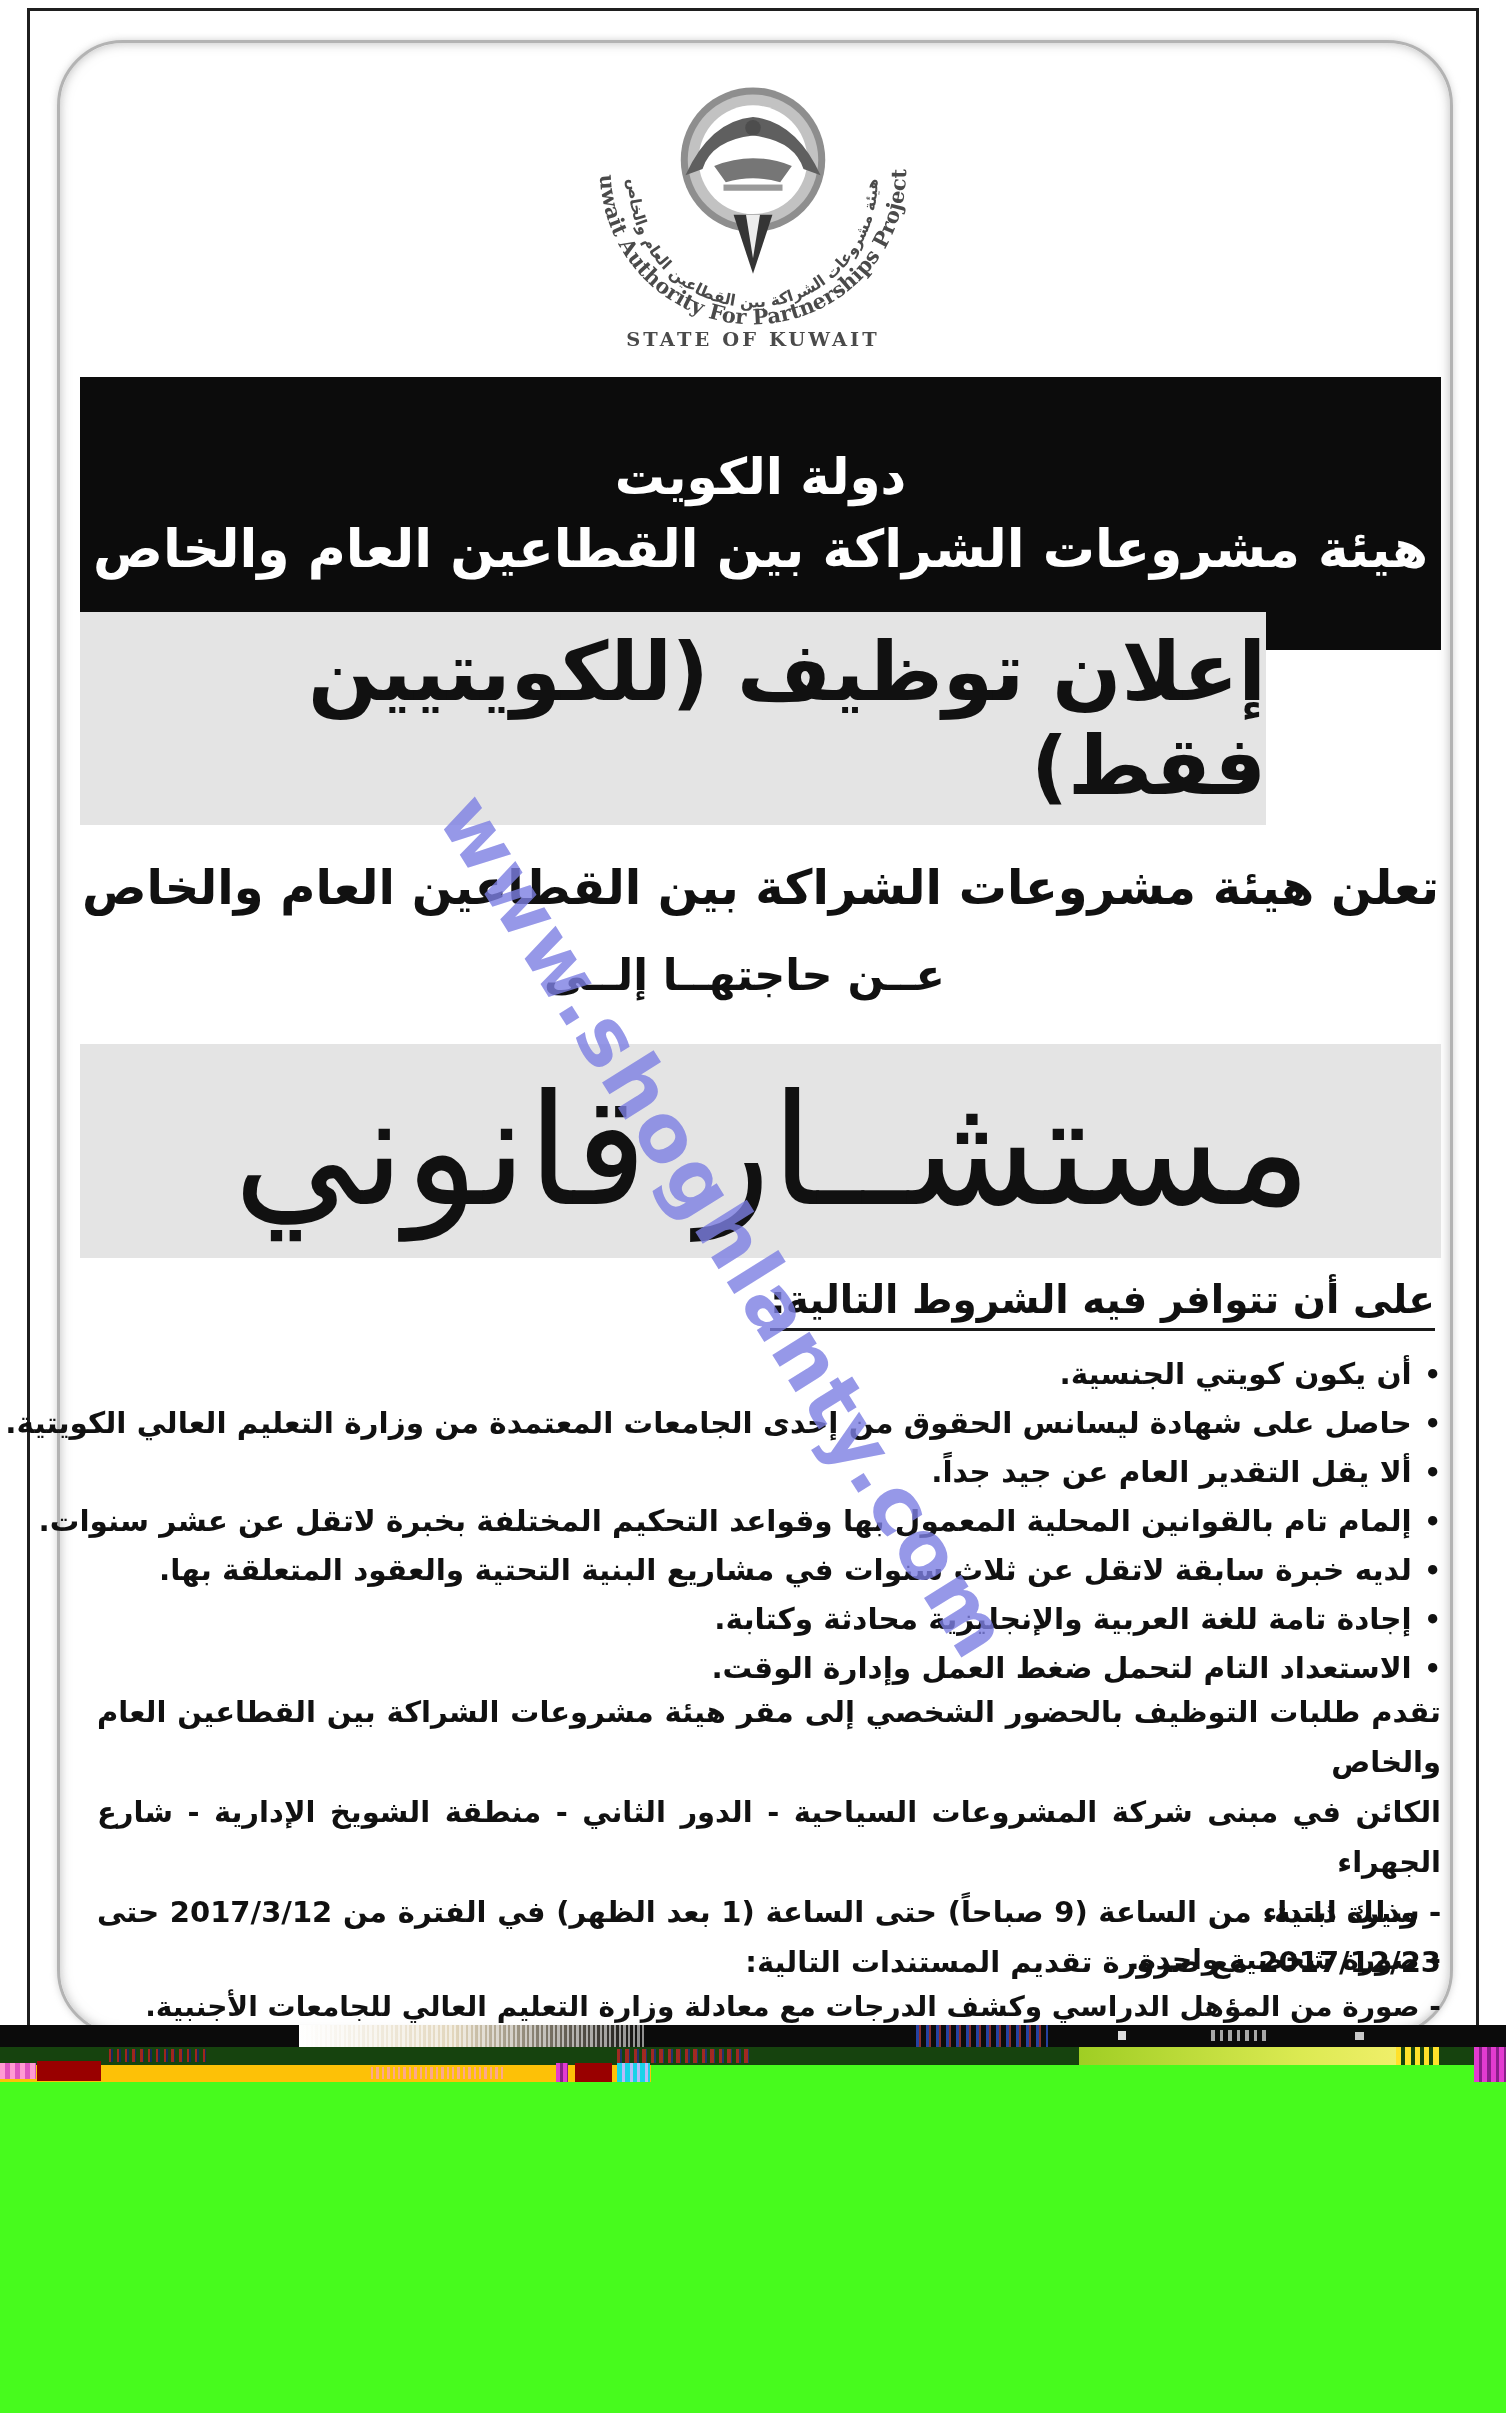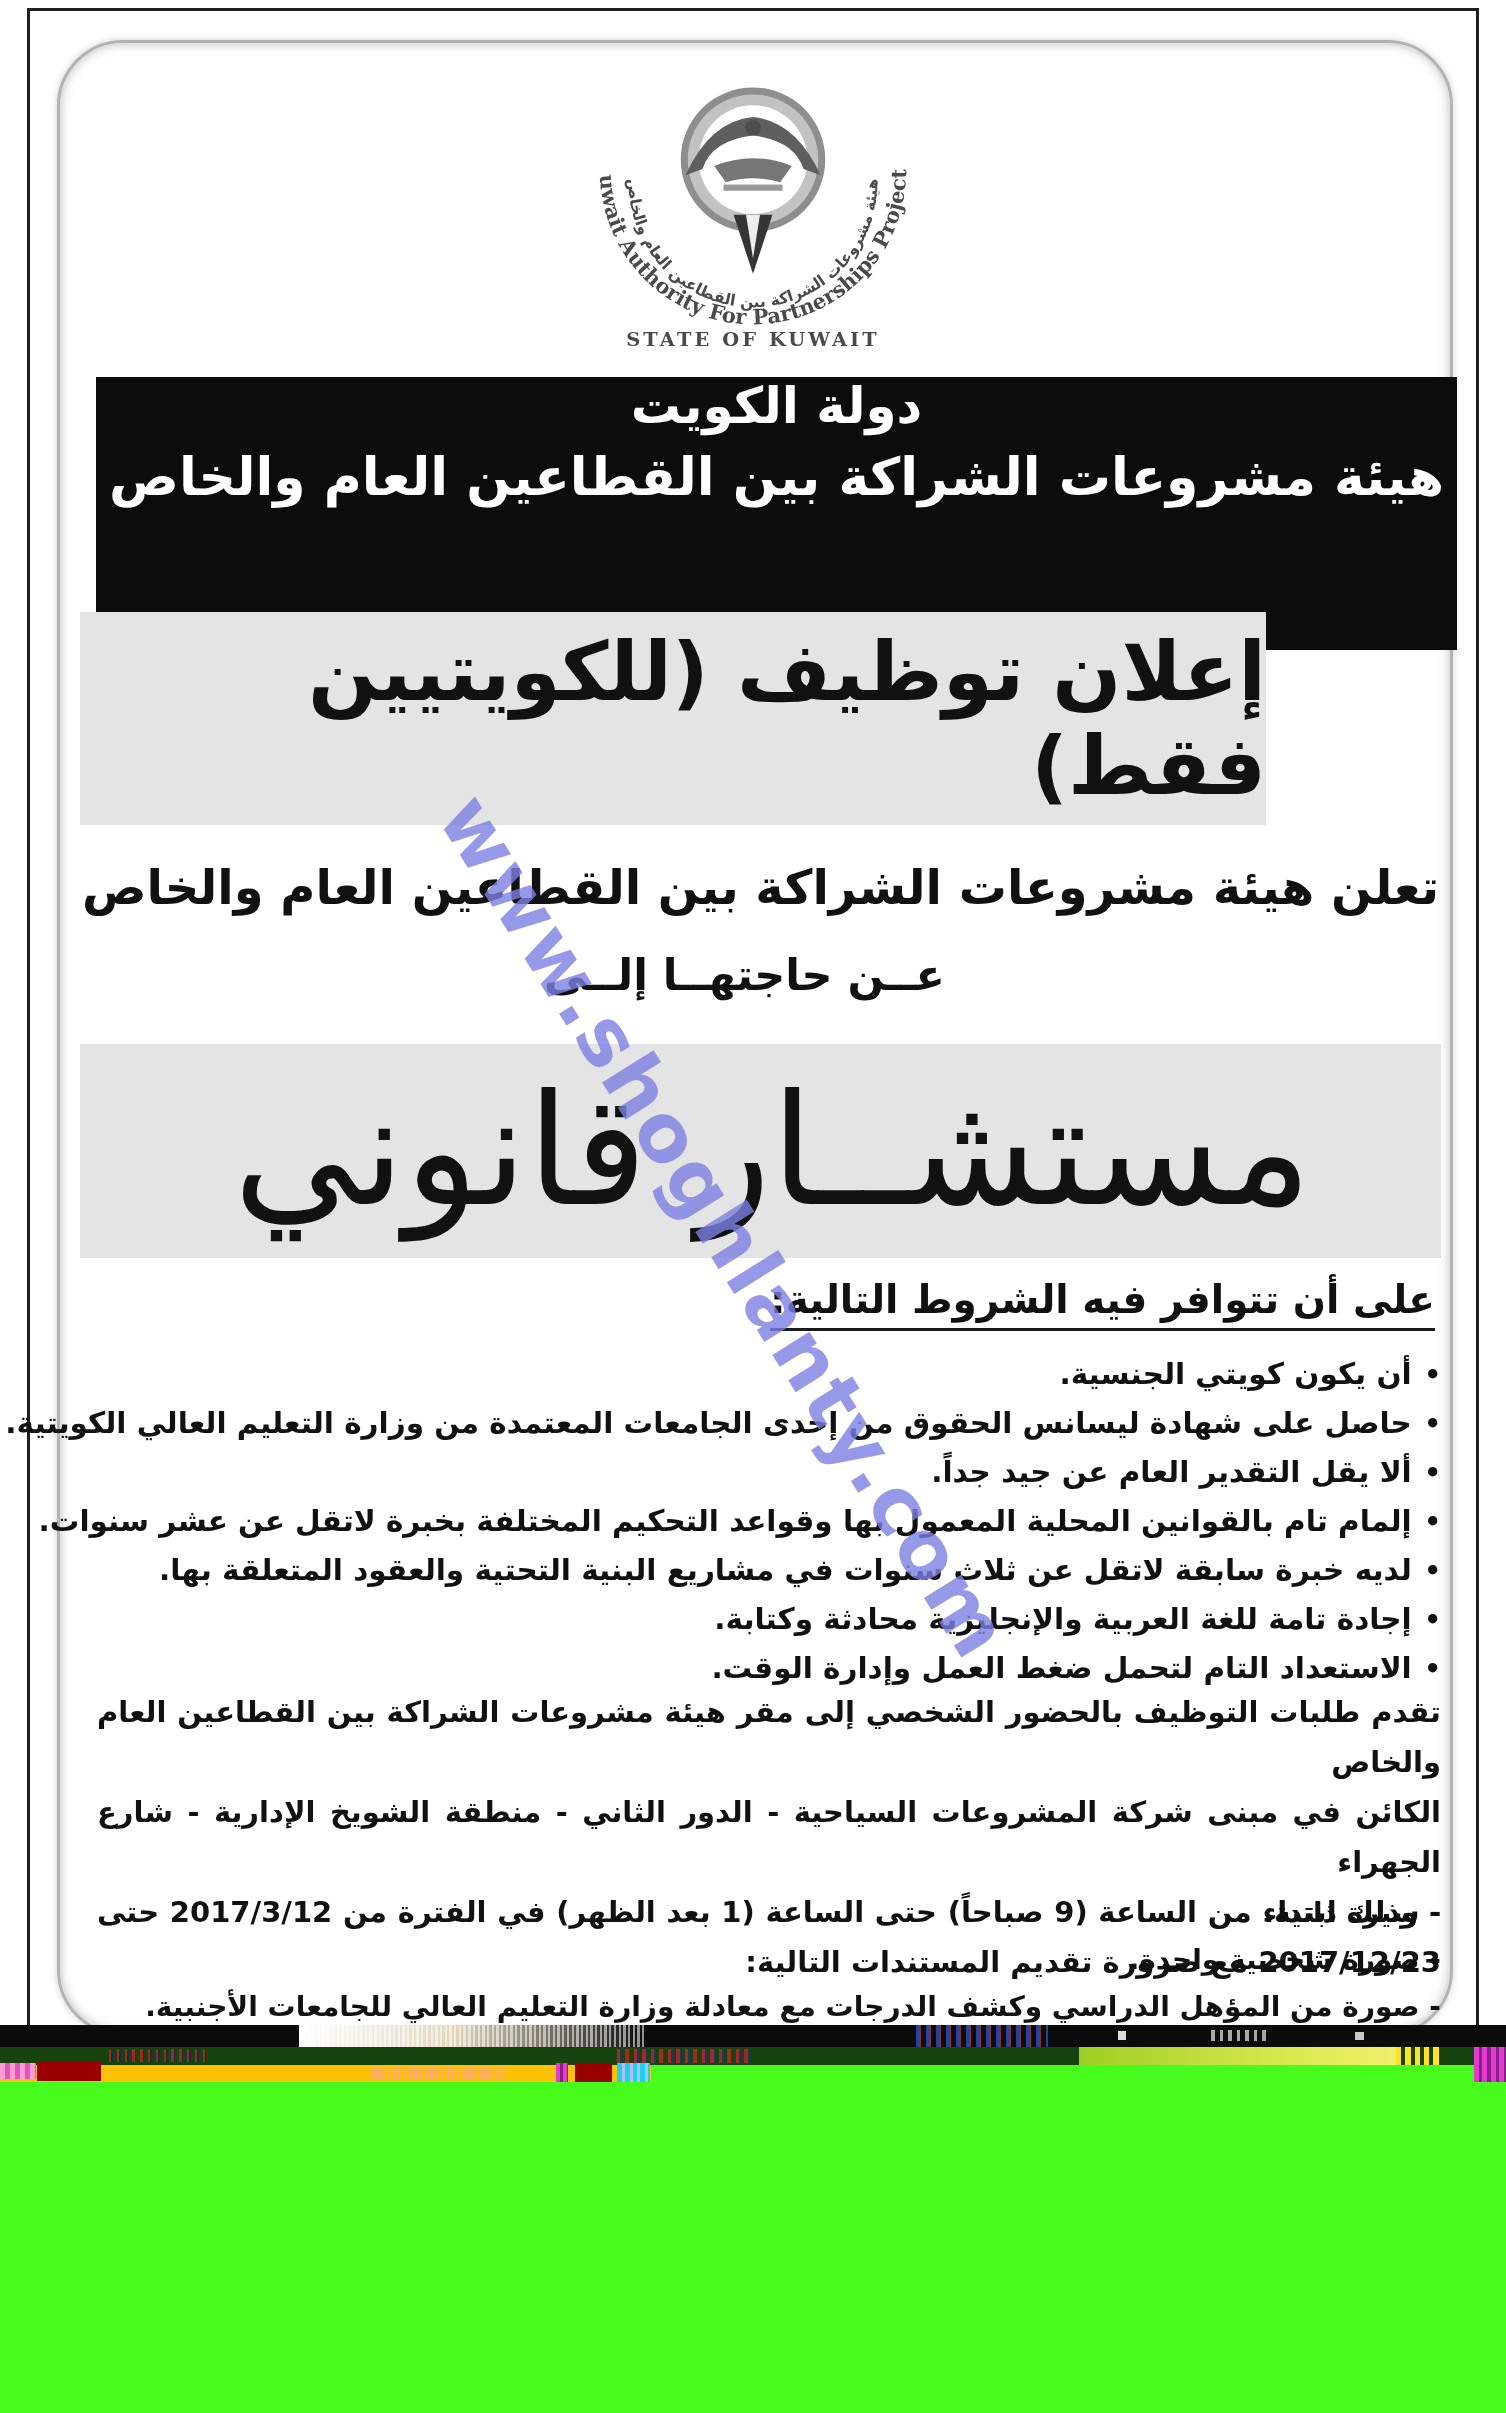--- a/index.html
+++ b/index.html
@@ -29,21 +29,21 @@
     background:#ffffff;border-radius:66px;border:3.1px solid #b3b3b3;
     box-shadow:inset 0 0 11px rgba(130,130,130,.55), 0 0 7.8px rgba(150,150,150,.45);
     box-sizing:border-box;
   }
   
   .logo{position:absolute;left:586px;top:78px;width:334px;height:276px;}
   
   .black-banner{
     position:absolute;left:80px;top:377px;width:1361px;height:273px;
     background:var(--banner-black);color:#ffffff;direction:rtl;
-    display:flex;flex-direction:column;align-items:center;row-gap:12.4px;margin-left:16px;
+    display:flex;flex-direction:column;justify-content:center;align-items:center;row-gap:12.4px;
   }
   .black-banner .l1{font-size:50px;font-weight:bold;}
   .black-banner .l2{font-size:52px;font-weight:bold;}
   
   .band1{
     position:absolute;left:80px;top:612px;width:1186px;height:213px;
     background:var(--band-gray);direction:rtl;display:flex;align-items:center;justify-content:center;
   }
   .band1 .t{font-size:81px;font-weight:bold;letter-spacing:0;}
   

